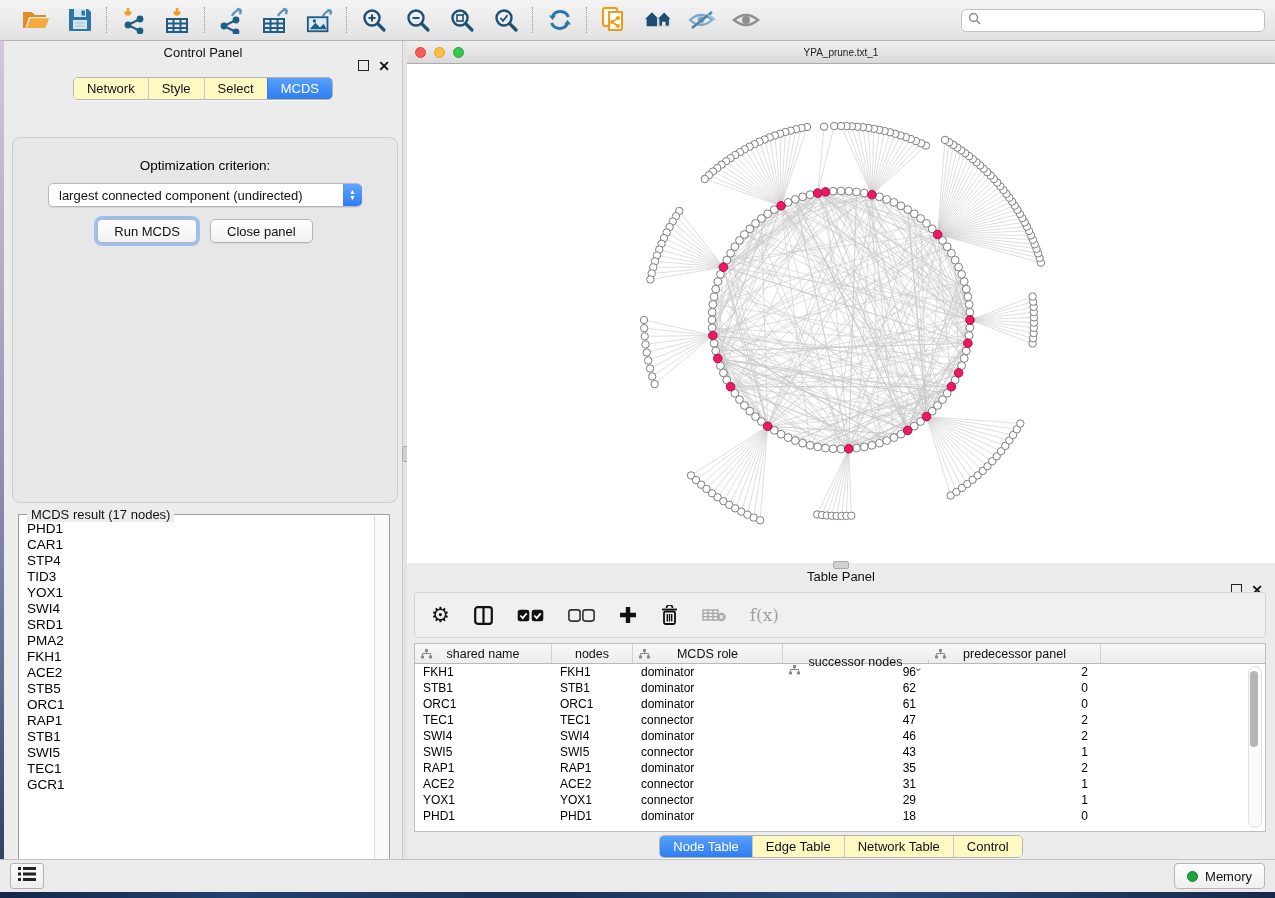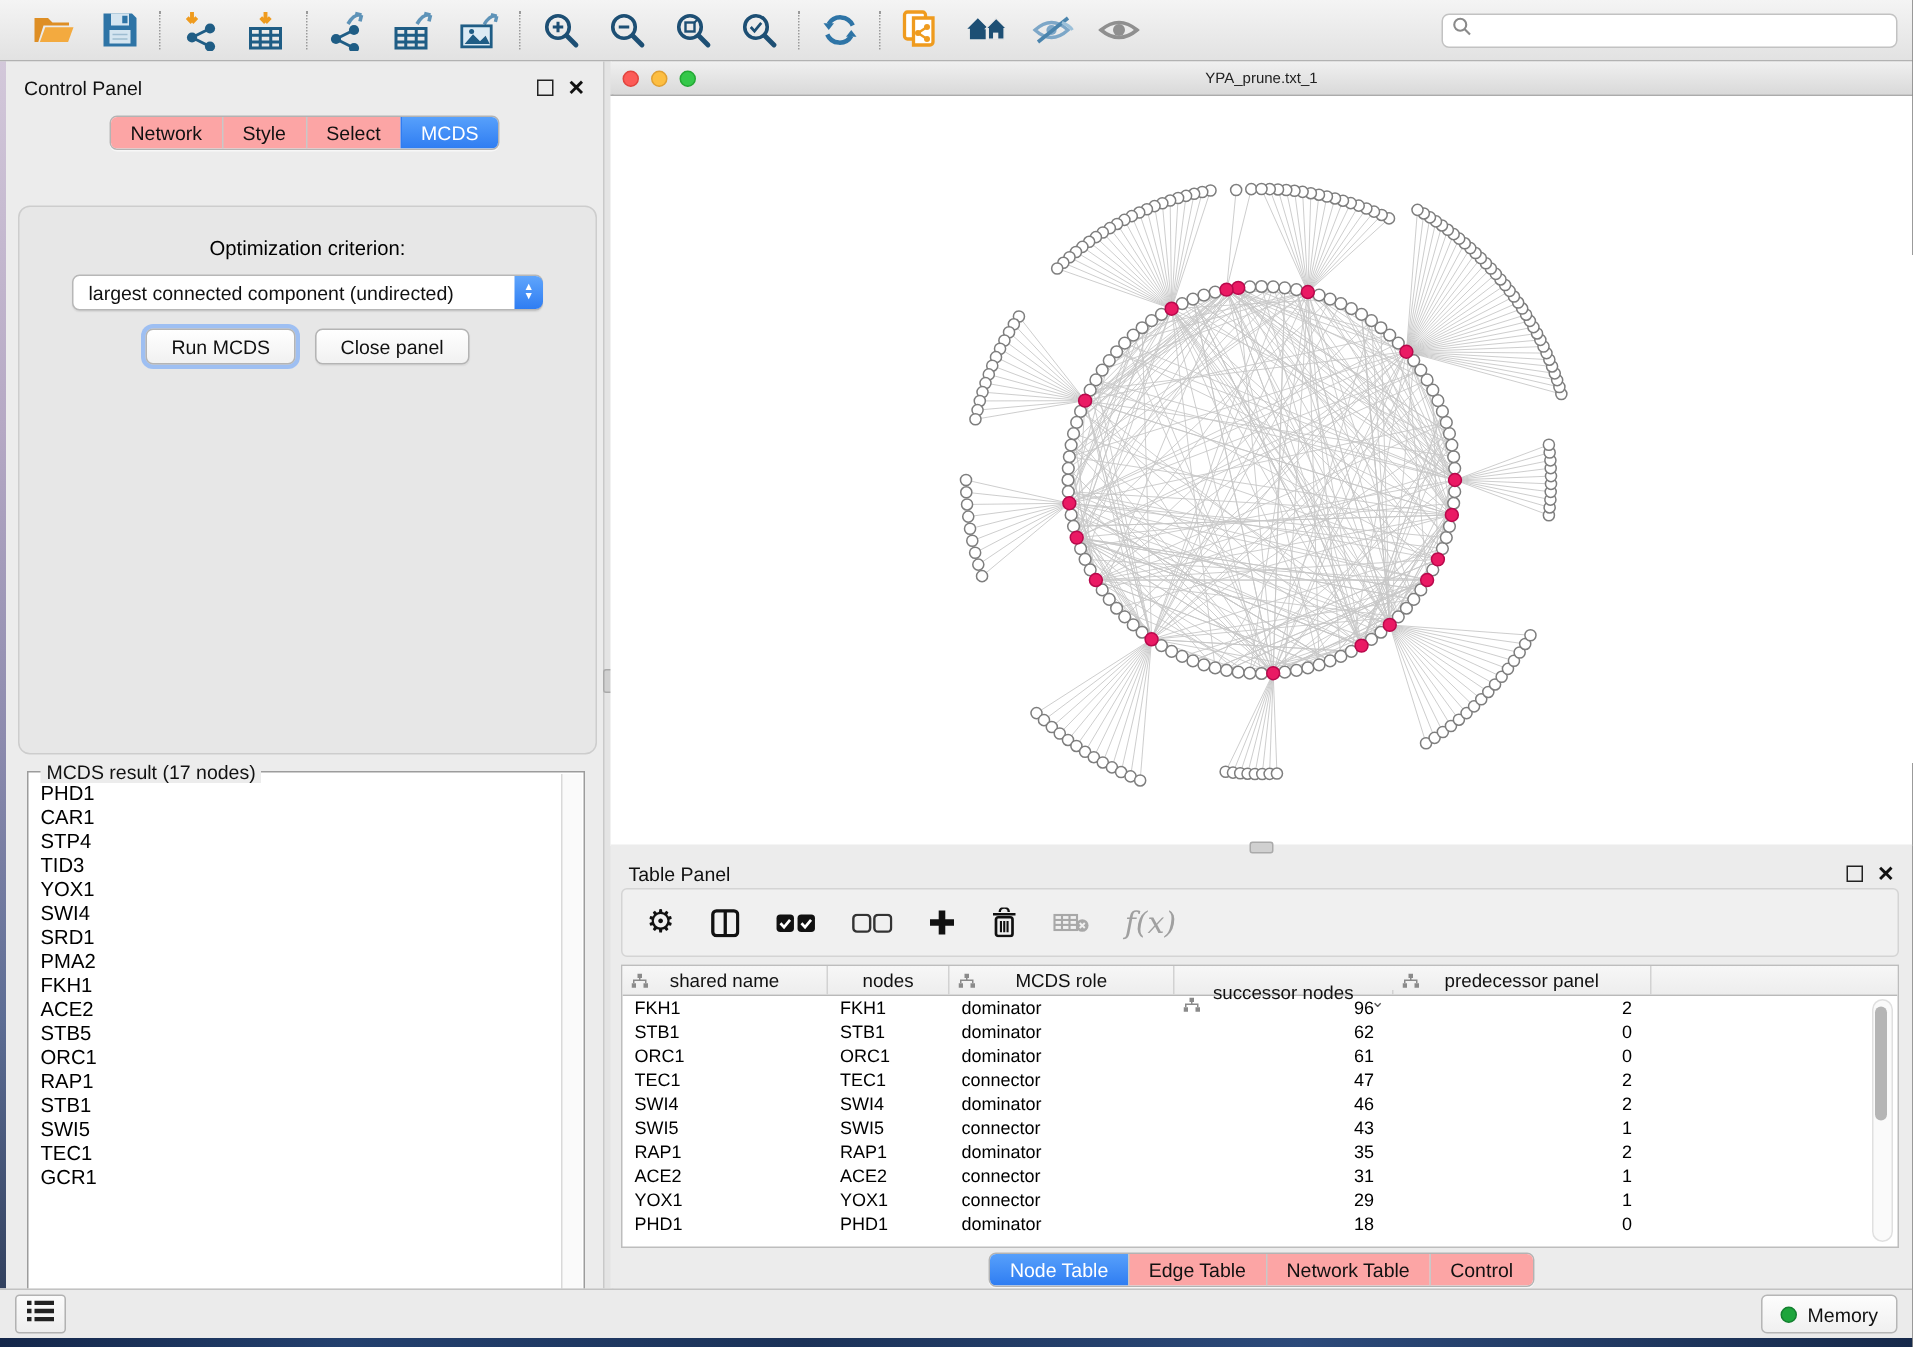--- a/index.html
+++ b/index.html
@@ -9,27 +9,27 @@
   .tb-group{display:flex;align-items:center;gap:16px;padding:0 12px;}
   .tb-sep{width:1px;height:26px;border-left:1px dotted #9a9a9a;}
   .tb-icon{width:28px;height:28px;display:flex;align-items:center;justify-content:center;cursor:default;}
   .search-box{margin-left:auto;width:290px;height:21px;background:#fff;border:1px solid #c2c2c2;border-radius:5px;display:flex;align-items:center;padding:0 6px;gap:4px;}
   .search-box input{border:none;outline:none;flex:1;font-size:12px;font-family:"Liberation Sans",sans-serif;background:transparent;}
   
   .left-strip{position:absolute;left:0;top:41px;width:4px;height:818px;background:linear-gradient(180deg,#d3c8da 0%,#b5a8c4 30%,#8d8bae 55%,#5d6d94 78%,#32415f 100%);}
   .bottom-strip{position:absolute;left:0;top:892px;width:1275px;height:6px;background:linear-gradient(90deg,#14274a,#23406e 18%,#1b3258 42%,#2c4a7a 68%,#16294a);}
   
   .control-panel{position:absolute;left:4px;top:41px;width:398px;height:818px;background:#ececec;box-sizing:border-box;}
-  .panel-header{height:26px;display:flex;align-items:center;padding:4px 12px 0 12px;}
+  .panel-header{height:26px;display:flex;align-items:center;padding:4px 12px 0 12px;flex-direction:column;}
   .panel-title{font-size:13px;color:#111;}
   .panel-btns{margin-left:auto;display:flex;align-items:center;gap:9px;}
   .float-glyph{width:9px;height:9px;border:1.6px solid #222;display:inline-block;}
   .close-glyph{font-size:14px;font-weight:bold;color:#111;line-height:10px;}
   .seg{display:flex;height:21px;border:1px solid #b3b3b3;border-radius:5px;overflow:hidden;background:#fff;box-shadow:0 1px 0 rgba(255,255,255,.6);}
-  .seg>div{padding:0 13px;line-height:21px;font-size:13px;color:#111;border-left:1px solid #c8c8c8;background:#fca5a5;}
+  .seg>div{padding:0 13px;line-height:21px;font-size:13px;color:#111;border-left:1px solid #c8c8c8;background:#fef9c3;}
   .seg>div:first-child{border-left:none;}
   .seg>div.sel{background:linear-gradient(#57a0fb,#2f7df2);color:#fff;border-left-color:#2f7df2;}
   .cp-tabs-row{display:flex;justify-content:center;margin-top:6px;position:relative;z-index:2;}
   .cp-body{position:absolute;left:8px;top:96px;width:384px;height:364px;background:#e7e7e7;border:1px solid #cdcdcd;border-radius:8px;}
   .opt-label{text-align:center;font-size:13.5px;color:#000000;margin-top:20px;}
   .dropdown{position:relative;margin:10px auto 0 auto;width:312px;height:22px;background:#fff;border:1px solid #b7b7b7;border-radius:5px;display:flex;align-items:center;box-shadow:0 1px 1px rgba(0,0,0,.08);}
   .dropdown .dd-text{font-size:13px;color:#111;padding-left:10px;flex:1;white-space:nowrap;}
   .dd-stepper{width:19px;height:22px;margin-right:-1px;border-radius:0 5px 5px 0;background:linear-gradient(#5fa5fc,#2f7df2);display:flex;flex-direction:column;align-items:center;justify-content:center;color:#fff;font-size:7px;line-height:6px;}
   .btn-row{display:flex;justify-content:center;gap:13px;margin-top:12px;}
   .mac-btn{height:22px;background:linear-gradient(#ffffff,#f1f1f1);border:1px solid #b4b4b4;border-radius:5px;font-size:13px;color:#111;display:flex;align-items:center;padding:0 16px;box-shadow:0 1px 1px rgba(0,0,0,.06);}
@@ -53,21 +53,21 @@
   .tl-green{background:#35c84a;border:1px solid #24a835;box-sizing:border-box;}
   .net-title{position:absolute;left:0;right:0;text-align:center;font-size:10px;color:#222;}
   .net-canvas{width:868px;height:500px;background:#fff;display:block;}
   
   .table-panel{position:absolute;left:407px;top:563px;width:868px;height:296px;background:#ececec;}
   .tp-toolbar{position:absolute;left:7px;top:29px;width:852px;height:46px;background:#f0f0f0;border:1px solid #d4d4d4;border-radius:4px;display:flex;align-items:center;gap:24px;padding-left:16px;box-sizing:border-box;}
   .tp-icon{display:flex;align-items:center;justify-content:center;color:#111;}
   .tp-icon.disabled{color:#a0a0a0;}
   .gear-ch{font-size:21px;line-height:20px;}
   .chk{font-size:15px;letter-spacing:-1px;}
-  .fx{font-family:"DejaVu Serif",serif;font-style:italic;font-size:20px;color:#9a9a9a;}
+  .fx{font-family:"DejaVu Serif",serif;font-size:17px;color:#9a9a9a;}
   .tp-table{position:absolute;left:7px;top:80px;width:852px;height:189px;background:#fff;border:1px solid #bdbdbd;box-sizing:border-box;overflow:hidden;}
   .thead{display:flex;height:19px;background:linear-gradient(#f7f7f7,#ededed);border-bottom:1px solid #b9b9b9;}
   .th{position:relative;box-sizing:border-box;border-right:1px solid #d2d2d2;font-size:12.5px;color:#111;display:flex;align-items:center;justify-content:center;}
   .th .h-icon{position:absolute;left:6px;top:4px;}
   .th .sort{position:absolute;right:5px;top:1px;color:#555;font-size:11px;}
   .trow{display:flex;height:16px;align-items:center;}
   .td{box-sizing:border-box;font-size:12px;color:#000;white-space:nowrap;overflow:hidden;}
   .td.num{text-align:right;}
   .tbody-scroll{position:absolute;right:3px;top:22px;width:12px;height:160px;background:#fafafa;border:1px solid #e0e0e0;border-radius:7px;}
   .tbody-scroll .thumb{position:absolute;left:1px;top:4px;width:8px;height:76px;background:#b5b5b5;border-radius:5px;}

